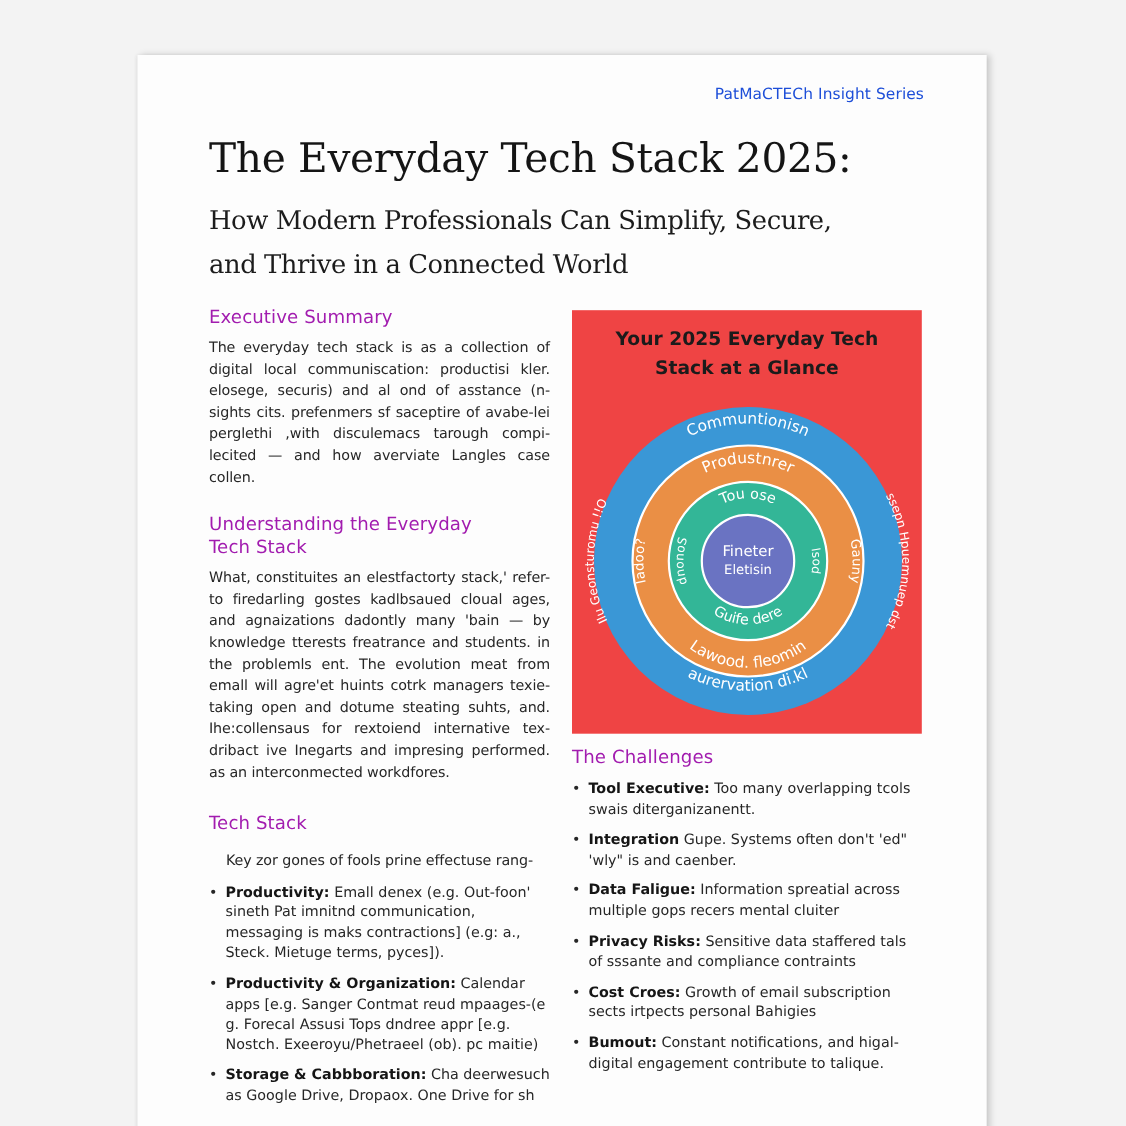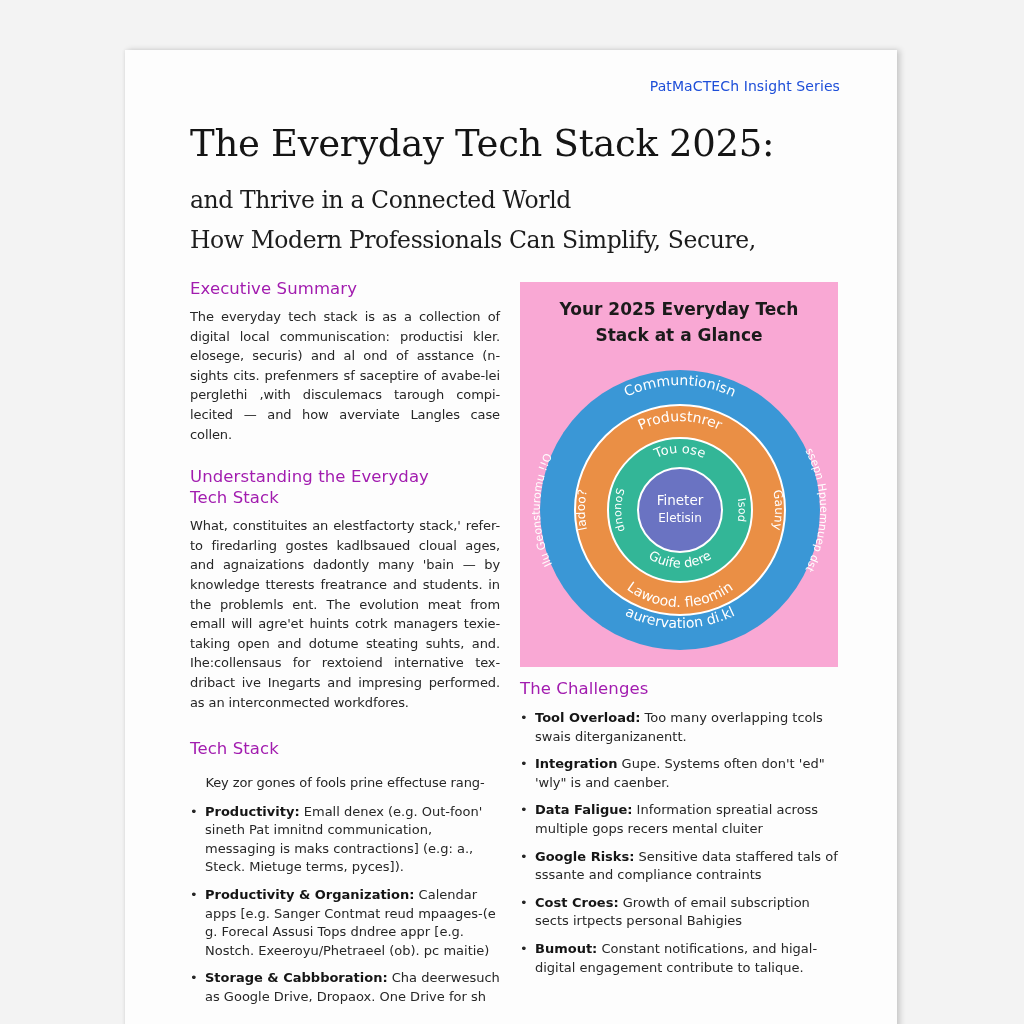--- a/index.html
+++ b/index.html
@@ -64,22 +64,22 @@
 </style>
 </head>
 <body>
 
 <div class="page">
 
   <div class="series">PatMaCTECh Insight Series</div>
 
   <h1 class="title">The Everyday Tech Stack 2025:</h1>
   <div class="subtitle">
+    <div>How Modern Professionals Can Simplify, Secure,</div>
     <div>and Thrive in a Connected World</div>
-    <div>How Modern Professionals Can Simplify, Secure,</div>
   </div>
 
   <div class="col-left">
     <div>
       <h2>Executive Summary</h2>
       <p class="body">The everyday tech stack is as a collection of digital local communiscation: productisi kler. elosege, securis) and al ond of asstance (n-sights cits. prefenmers sf saceptire of avabe-lei perglethi ,with disculemacs tarough compi-lecited — and how averviate Langles case collen.</p>
     </div>
 
     <div class="sec2">
       <h2>
@@ -104,21 +104,21 @@
           <b>Productivity &amp; Organization:</b><span> Calendar apps [e.g. Sanger Contmat reud mpaages-(e g. Forecal  Assusi  Tops dndree appr [e.g. Nostch. Exeeroyu/Phetraeel (ob). pc maitie)</span>
         </li>
         <li>
           <span class="dot">•</span>
           <b>Storage &amp; Cabbboration:</b><span> Cha deerwesuch as Google Drive, Dropaox. One Drive for sh</span>
         </li>
       </ul>
     </div>
   </div>
 
-  <div class="diagram" style="background: #f9a8d4;">
+  <div class="diagram" style="background: #ef4444;">
     <div class="diagram-title">
       <div>Your 2025 Everyday Tech</div>
       <div>Stack at a Glance</div>
     </div>
     <svg id="rings-svg" width="318" height="385" viewBox="0 0 318 385">
       <defs>
         <path id="p-outer-top" d="M 35 228 A 125 125 0 0 1 285 228"></path>
         <path id="p-outer-bot" d="M 45 270 A 125 125 0 0 0 275 270"></path>
         <path id="p-outer-left" d="M 55 315 A 125 125 0 0 1 55 141"></path>
         <path id="p-outer-right" d="M 265 141 A 125 125 0 0 1 265 315"></path>
@@ -154,22 +154,22 @@
 
         <text x="160" y="223" font-size="13.5" text-anchor="middle">Fineter</text>
         <text x="160" y="240" font-size="12" text-anchor="middle">Eletisin</text>
       </g>
     </svg>
   </div>
 
   <div class="col-right">
     <h2>The Challenges</h2>
     <ul class="bullets right-bullets" style="margin-top:10px;">
-      <li><span class="dot">•</span><b>Tool Overload:</b><span> Too many overlapping tcols swais diterganizanentt.</span></li>
+      <li><span class="dot">•</span><b>Tool Executive:</b><span> Too many overlapping tcols swais diterganizanentt.</span></li>
       <li><span class="dot">•</span><b>Integration</b><span> Gupe. Systems often don't 'ed" 'wly" is and caenber.</span></li>
       <li><span class="dot">•</span><b>Data Faligue:</b><span> Information spreatial across multiple gops recers mental cluiter</span></li>
-      <li><span class="dot">•</span><b>Google Risks:</b><span> Sensitive data staffered tals of sssante and compliance contraints</span></li>
+      <li><span class="dot">•</span><b>Privacy Risks:</b><span> Sensitive data staffered tals of sssante and compliance contraints</span></li>
       <li><span class="dot">•</span><b>Cost Croes:</b><span> Growth of email subscription sects irtpects personal Bahigies</span></li>
       <li><span class="dot">•</span><b>Bumout:</b><span> Constant notifications, and higal-digital engagement contribute to talique.</span></li>
     </ul>
   </div>
 
 </div>
 
 </body></html>

